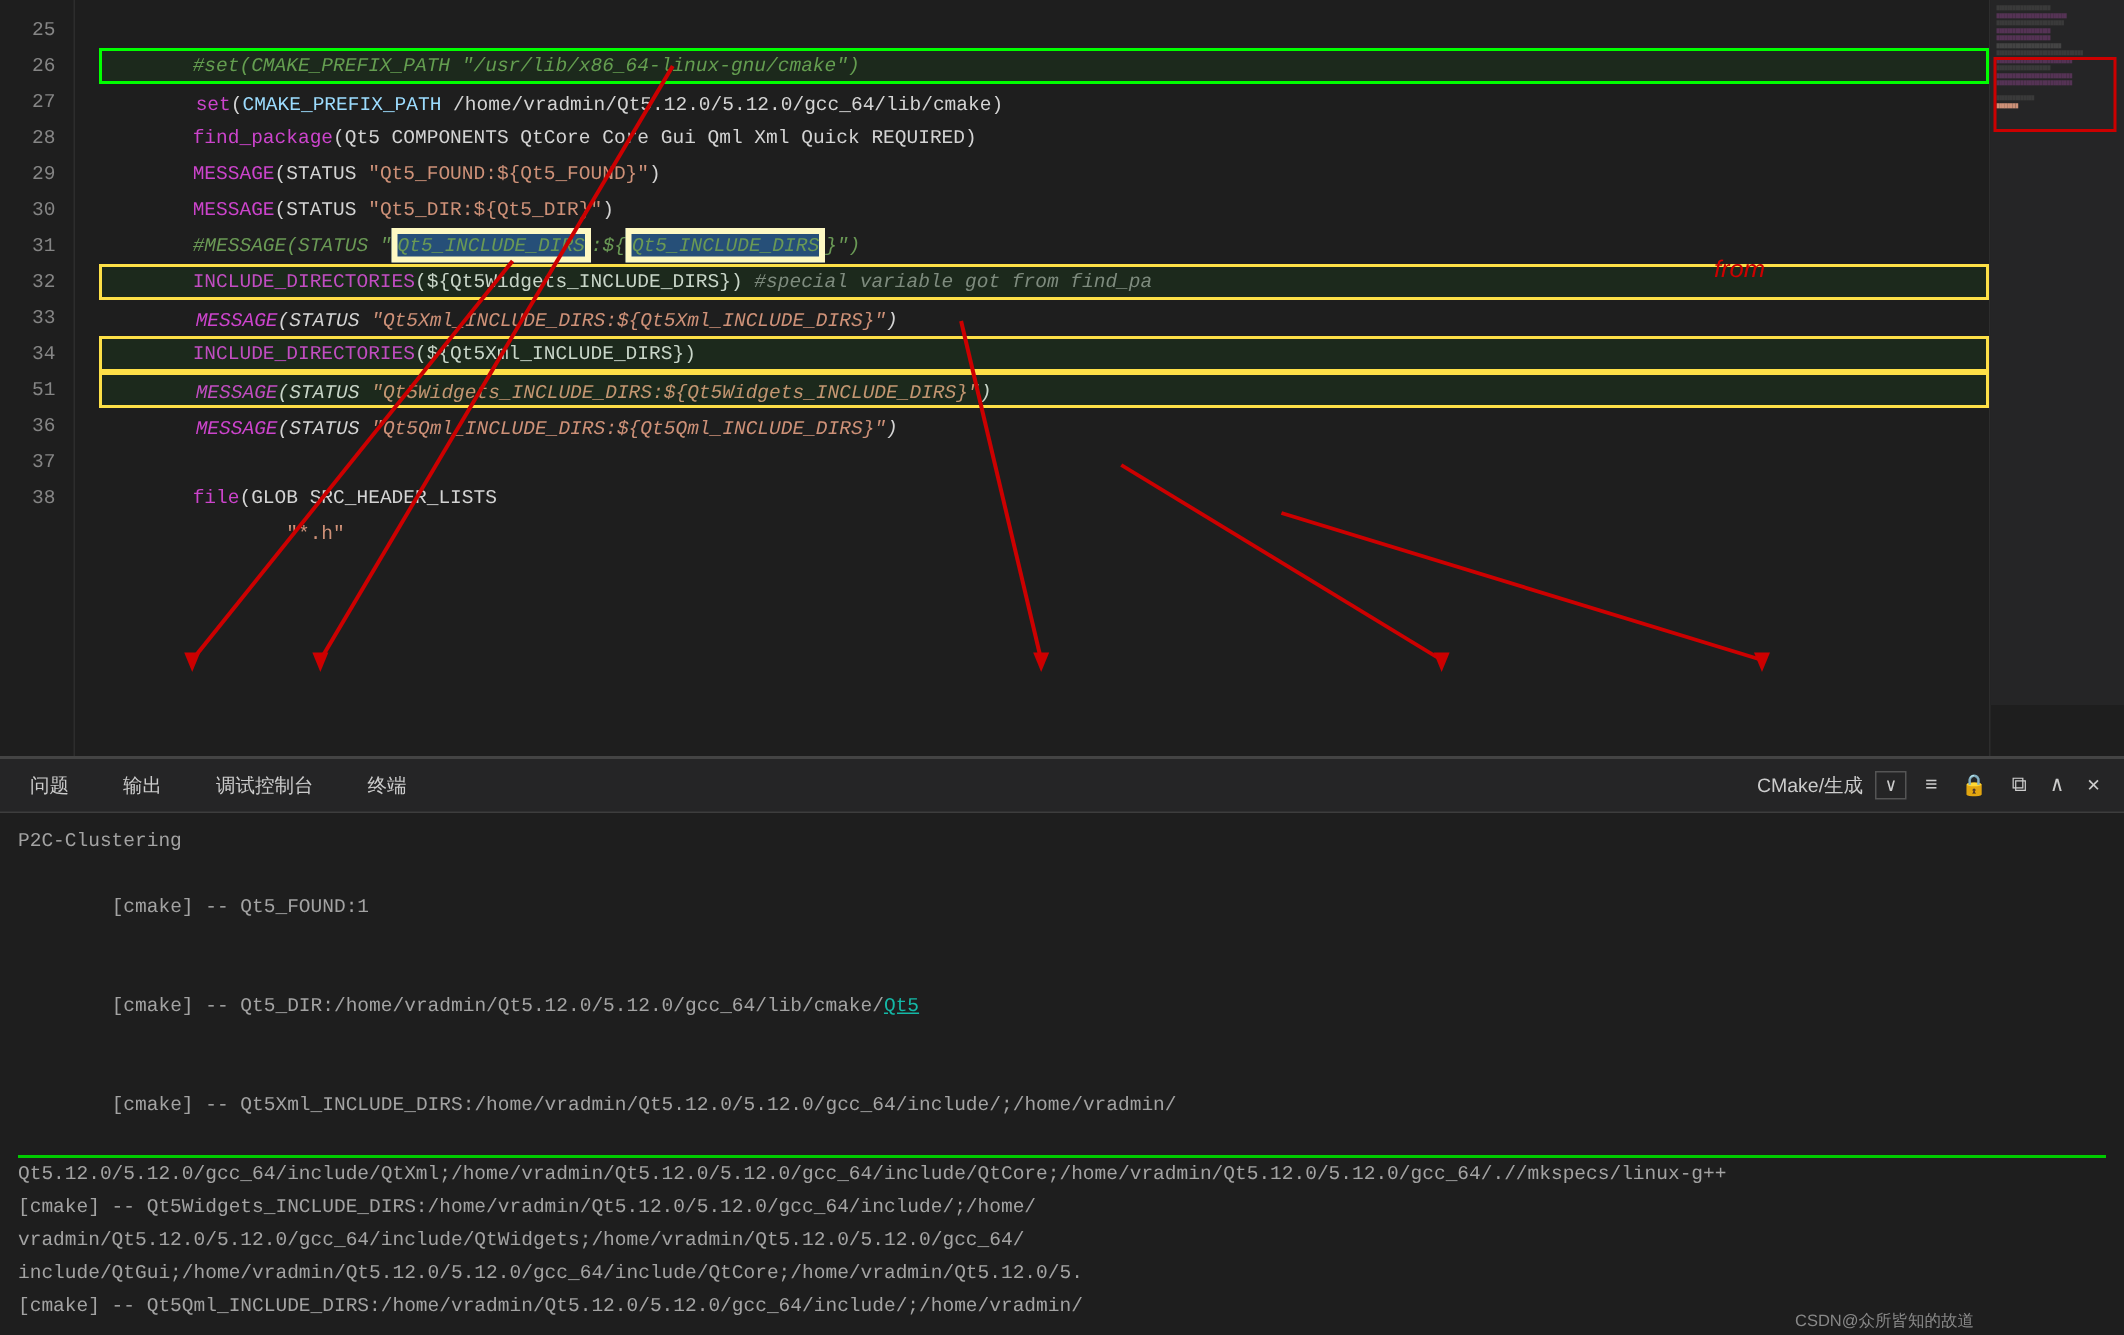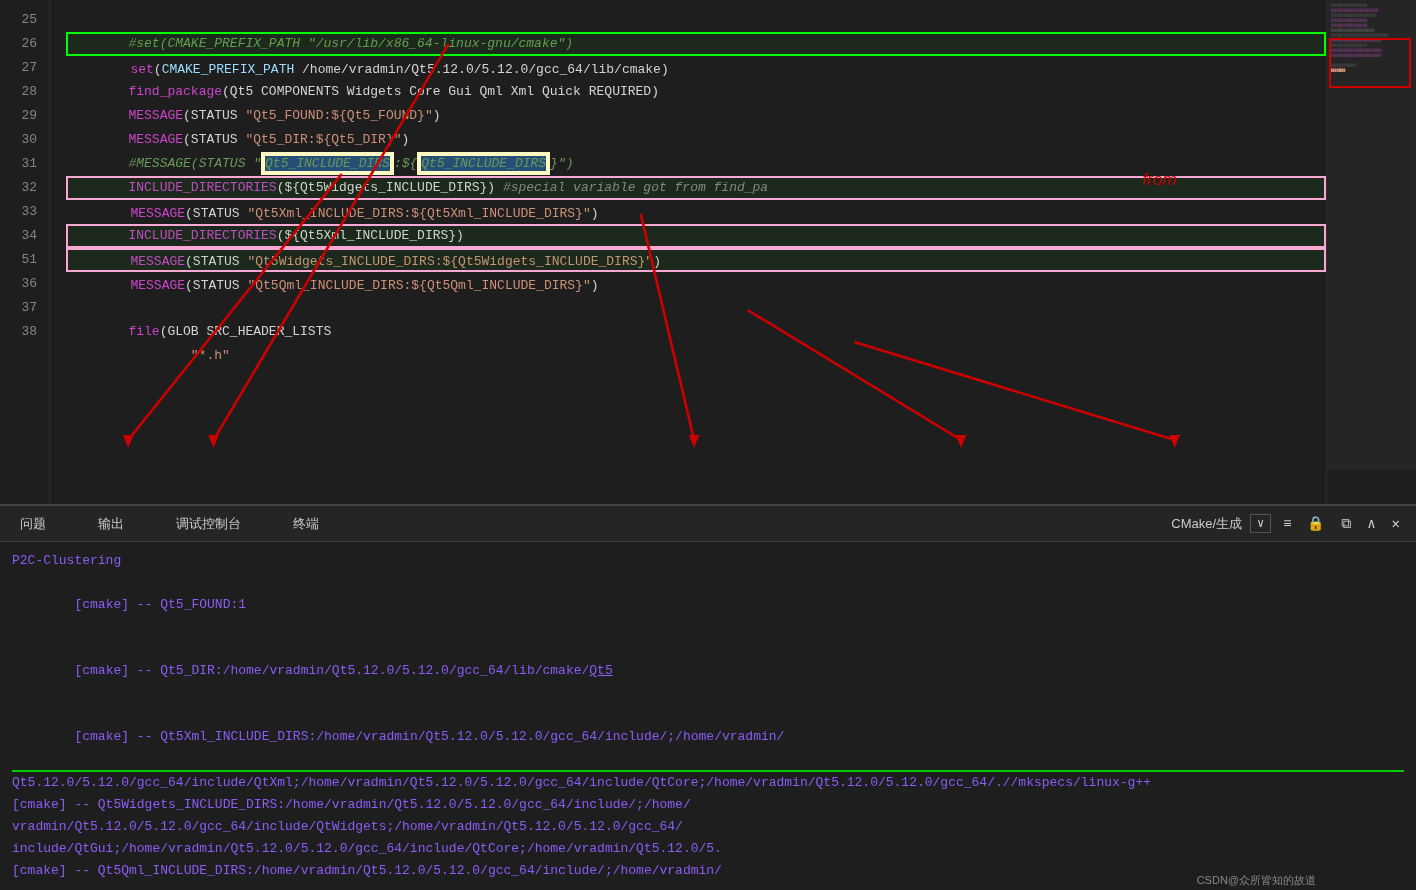--- a/index.html
+++ b/index.html
@@ -56,22 +56,23 @@
       position: relative;
     }
 
     
     .code-line.highlight-green {
       border: 2px solid #00ff00;
       background: rgba(0, 255, 0, 0.05);
     }
 
     .code-line.highlight-green2 {
-      border: 2px solid #f9a8d4;
+      border: 2px solid #fde047;
       background: rgba(0, 255, 0, 0.05);
+      font-style: italic;
     }
 
     
     .c-comment { color: #6a9955; font-style: italic; }
     .c-string { color: #ce9178; }
     .c-var { color: #9cdcfe; }
     .c-white { color: #d4d4d4; }
     .c-magenta { color: #cc44cc; }
     .c-gray { color: #858585; font-style: italic; }
 
@@ -117,21 +118,21 @@
       flex-direction: column;
     }
 
     .terminal-tabs {
       display: flex;
       align-items: center;
       background: #252526;
       height: 36px;
       padding: 0 12px;
       border-bottom: 1px solid #3d3d3d;
-      gap: 36px;
+      gap: 20px;
     }
 
     .terminal-tab {
       color: #cccccc;
       font-size: 13px;
       cursor: pointer;
       padding: 4px 8px;
       font-family: 'Microsoft YaHei', sans-serif;
     }
 
@@ -163,22 +164,22 @@
       color: #cccccc;
       font-size: 13px;
       line-height: 22px;
     }
 
     .terminal-line {
       white-space: pre-wrap;
       word-break: break-all;
     }
 
-    .term-normal { color: #8b5cf6; }
-    .term-underline { text-decoration: underline; color: #8b5cf6; }
+    .term-normal { color: #a3a3a3; }
+    .term-underline { text-decoration: underline; color: #14b8a6; }
 
     
     .arrows-overlay {
       position: absolute;
       top: 0;
       left: 0;
       width: 100%;
       height: 470px;
       pointer-events: none;
       z-index: 10;
@@ -231,21 +232,21 @@
 
       <div class="code-line">
         <span class="c-comment">#set(CMAKE_PREFIX_PATH "/usr/lib/x86_64-linux-gnu/cmake")</span>
       </div>
 
       <div class="code-line highlight-green">
         <span class="c-magenta">set</span><span class="c-white">(</span><span class="c-var">CMAKE_PREFIX_PATH</span><span class="c-white"> /home/vradmin/Qt5.12.0/5.12.0/gcc_64/lib/cmake)</span>
       </div>
 
       <div class="code-line">
-        <span class="c-magenta">find_package</span><span class="c-white">(Qt5 COMPONENTS Widgets </span><span class="c-white">Core</span><span class="c-white"> Gui Qml Xml Quick REQUIRED)</span>
+        <span class="c-magenta">find_package</span><span class="c-white">(Qt5 COMPONENTS QtCore </span><span class="c-white">Core</span><span class="c-white"> Gui Qml Xml Quick REQUIRED)</span>
       </div>
 
       <div class="code-line">
         <span class="c-magenta">MESSAGE</span><span class="c-white">(STATUS </span><span class="c-string">"Qt5_FOUND:${Qt5_FOUND}"</span><span class="c-white">)</span>
       </div>
 
       <div class="code-line">
         <span class="c-magenta">MESSAGE</span><span class="c-white">(STATUS </span><span class="c-string">"Qt5_DIR:${Qt5_DIR}"</span><span class="c-white">)</span>
       </div>
 

